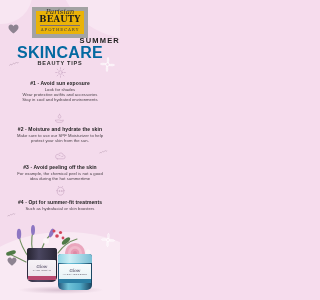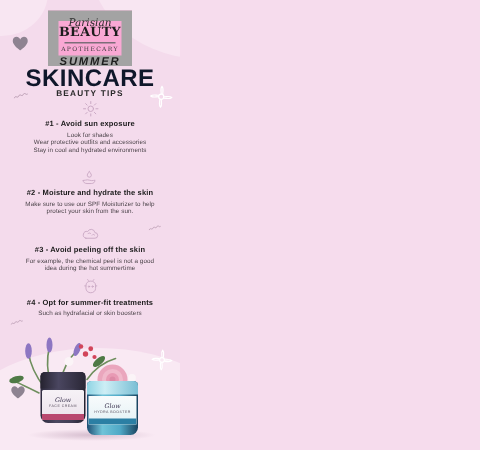--- a/index.html
+++ b/index.html
@@ -60,22 +60,22 @@
   .squiggle-mid-left { top: 213px; left: 7px; }
   .squiggle-right { top: 150px; right: 9px; }
 
   
   .logo {
     position: absolute;
     top: 7px;
     left: 50%;
     transform: translateX(-50%);
     width: 56px;
-    border: 7px solid #a3a3a3;
-    background: #f9a8d4;
+    border: 4px solid #a3a3a3;
+    background: #eab308;
     padding: 2px 0 2px;
     text-align: center;
     box-sizing: border-box;
   }
   .logo-script {
     font-family: "DejaVu Serif", serif;
     font-style: italic;
     font-size: 7px;
     color: #2b2b2b;
     line-height: 7px;
@@ -104,36 +104,35 @@
     letter-spacing: 0.9px;
     color: #3a3a3a;
     line-height: 5px;
   }
 
   
   .summer {
     position: absolute;
     top: 36px;
     width: 100%;
-    text-align: center;
+    text-align: right;
     font-size: 7.5px;
     font-weight: bold;
     letter-spacing: 1.2px;
     color: #1e1e1e;
-    font-style: italic;
   }
   .skincare {
     position: absolute;
     top: 44px;
     width: 100%;
     text-align: center;
     font-size: 16px;
     font-weight: bold;
     letter-spacing: 0.3px;
-    color: #0f172a;
+    color: #0369a1;
     line-height: 17px;
   }
   .beauty-tips {
     position: absolute;
     top: 60px;
     width: 100%;
     text-align: center;
     font-size: 5.5px;
     font-weight: bold;
     letter-spacing: 0.8px;

